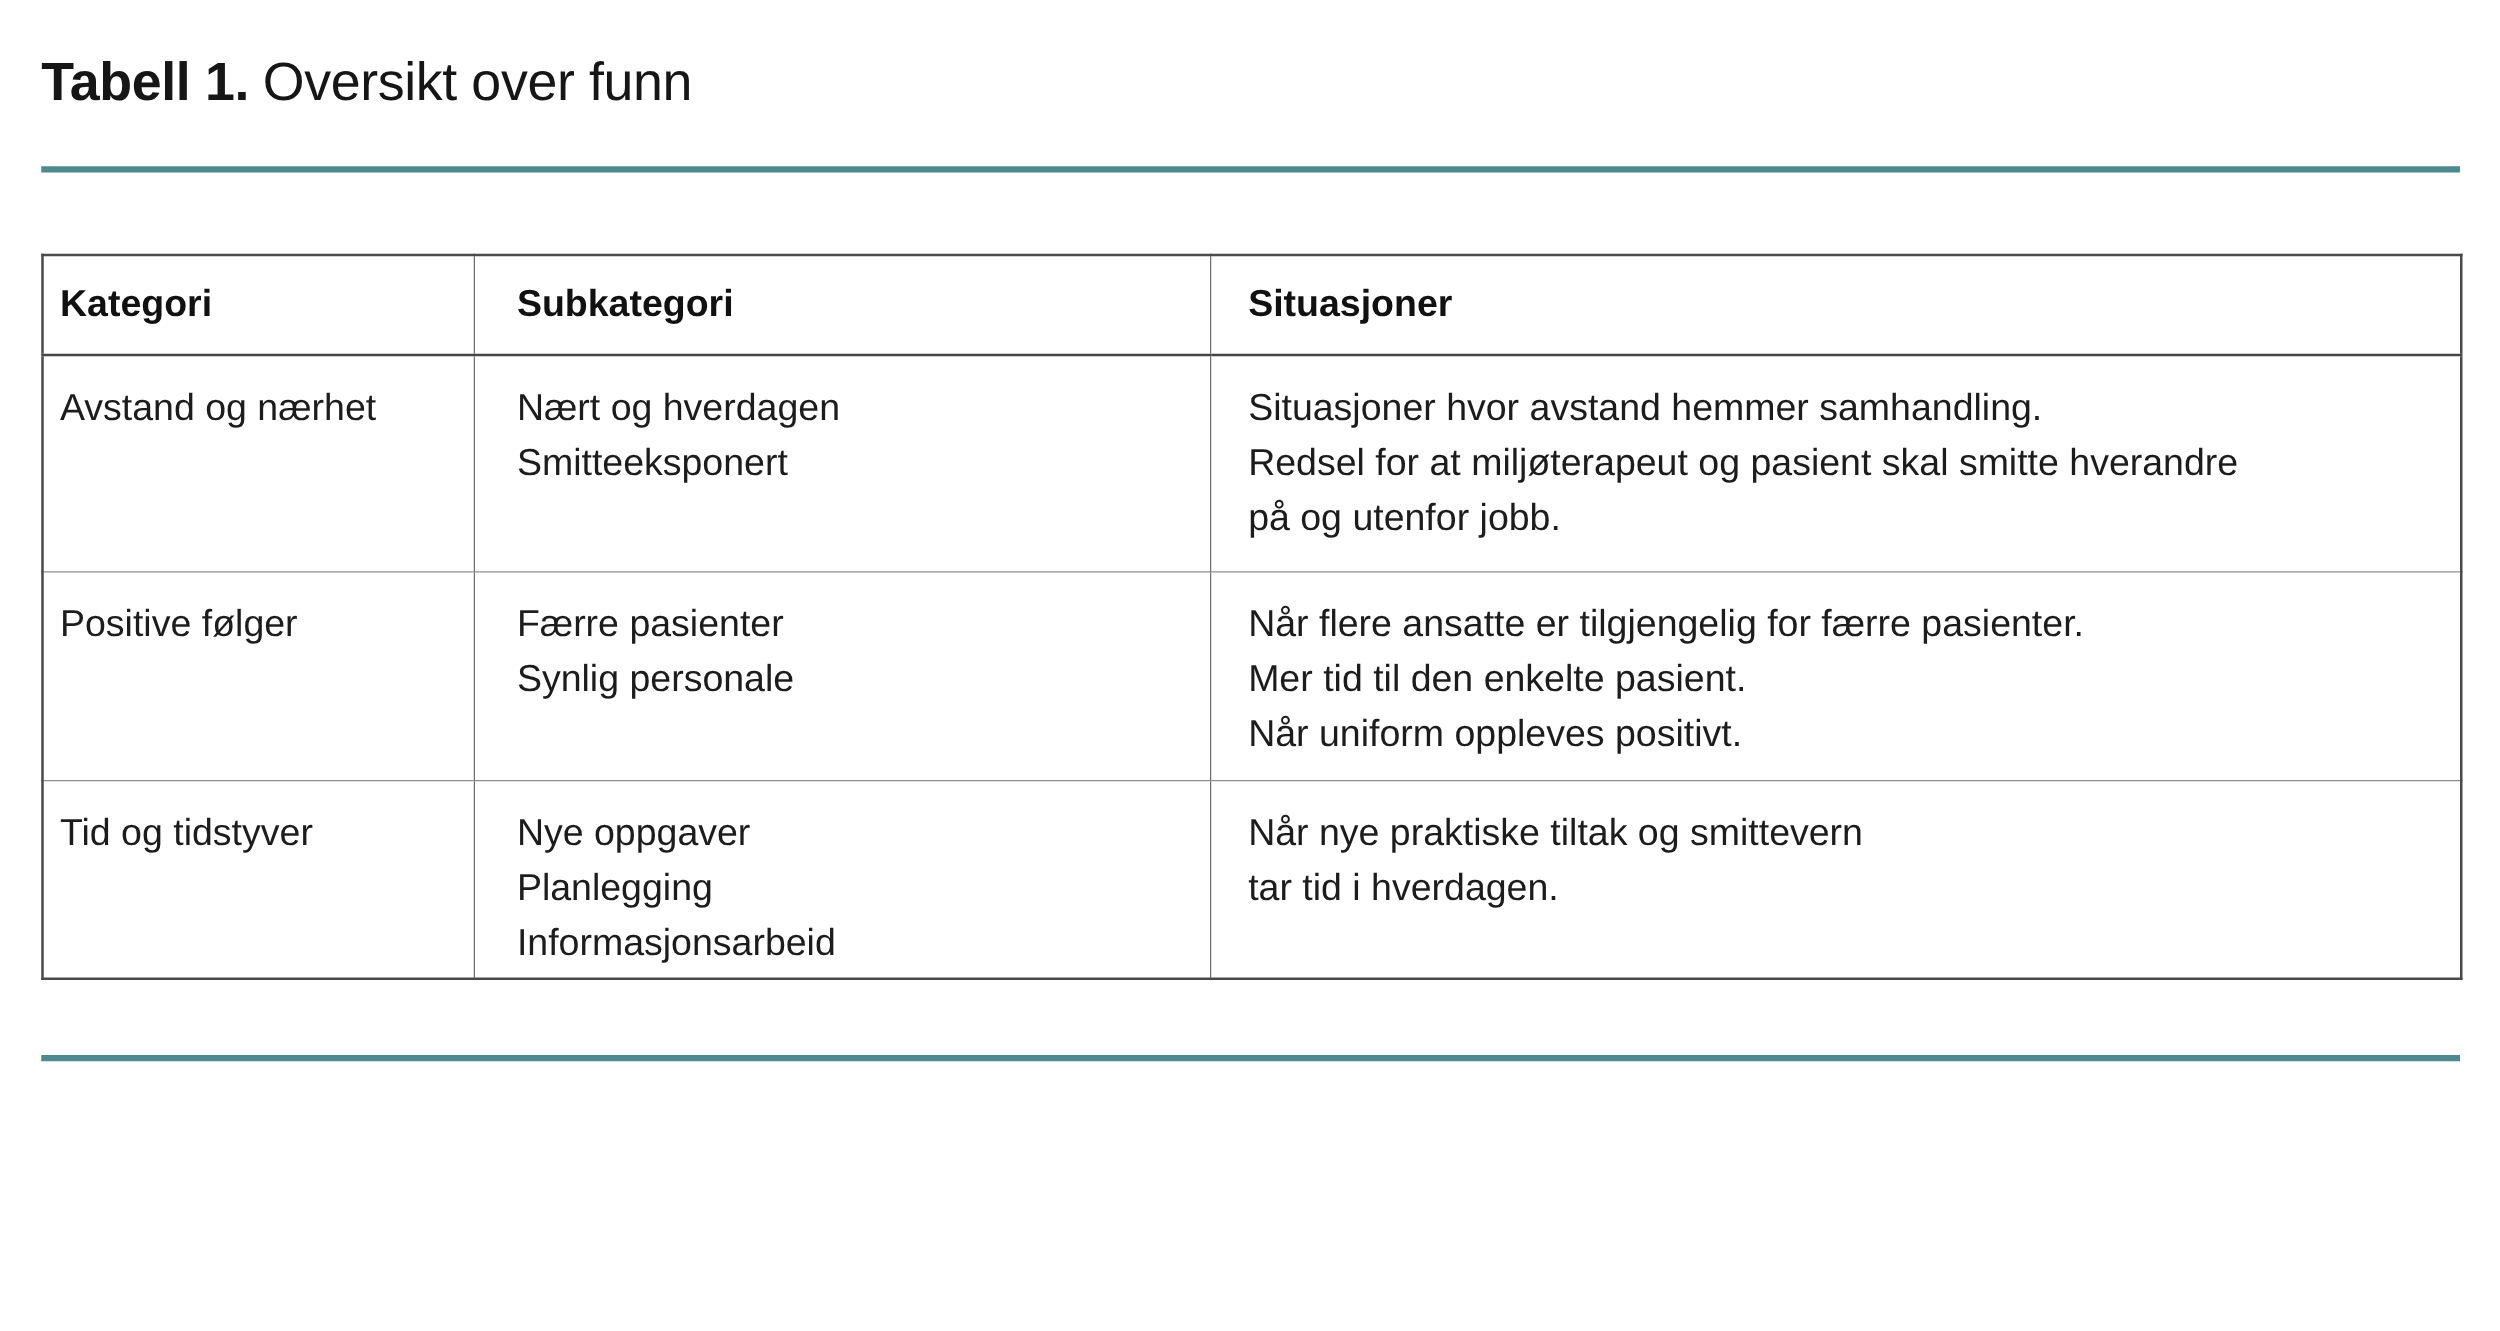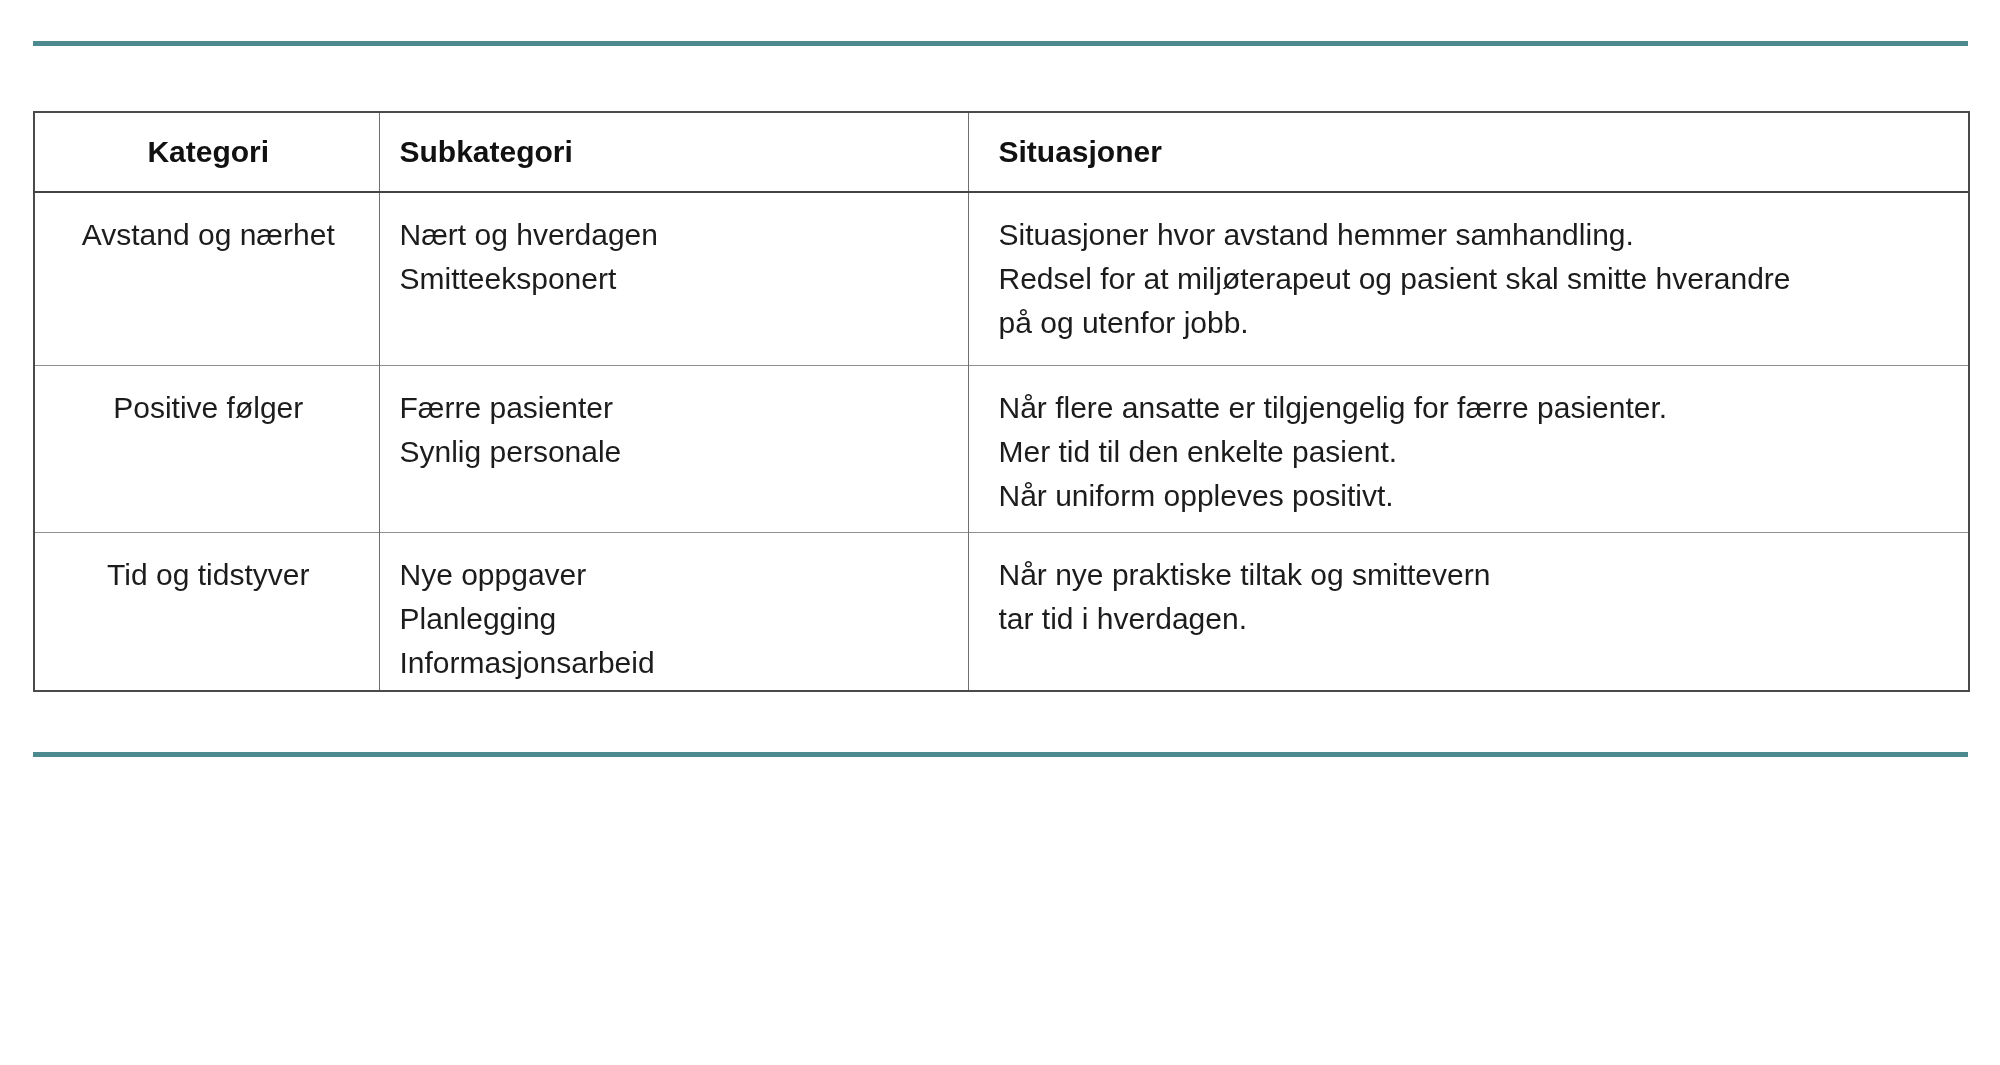--- a/index.html
+++ b/index.html
@@ -63,38 +63,39 @@
   }
   td {
     font-size: 30px;
     line-height: 44px;
     vertical-align: top;
     padding-top: 20px;
     padding-bottom: 0;
     white-space: pre-line;
     color: #1c1c1c;
   }
-  th.c1, td.c1 { padding-left: 13px; padding-right: 10px; text-align: center; }
-  th.c2, td.c2 { padding-left: 20px; padding-right: 14px; }
+  th.c1, td.c1 { padding-left: 13px; padding-right: 10px; }
+  th.c2, td.c2 { padding-left: 34px; padding-right: 14px; }
   th.c3, td.c3 { padding-left: 30px; padding-right: 14px; }
   th.c2, td.c2, th.c3, td.c3 { border-left: 1px solid #6f6f6f; }
 
   tbody tr td { border-top: 1px solid #8f8f8f; }
   tbody tr:first-child td { border-top: none; }
 
   td.h1 { height: 152px; }
   td.h2 { height: 147px; }
   td.h3 { height: 137px; }
   td.h4 { height: 146px; }
 </style>
 </head>
 <body>
 
 <div class="page">
 
+  <h1 class="table-title"><span class="title-bold">Tabell 1.</span><span class="title-rest">Oversikt over funn</span></h1>
 
   <div class="accent-rule rule-top" style="background: rgb(77, 138, 143);"></div>
 
   <table class="findings">
     <colgroup>
       <col class="c1">
         <col class="c2">
         <col class="c3">
     </colgroup>
     <thead>

